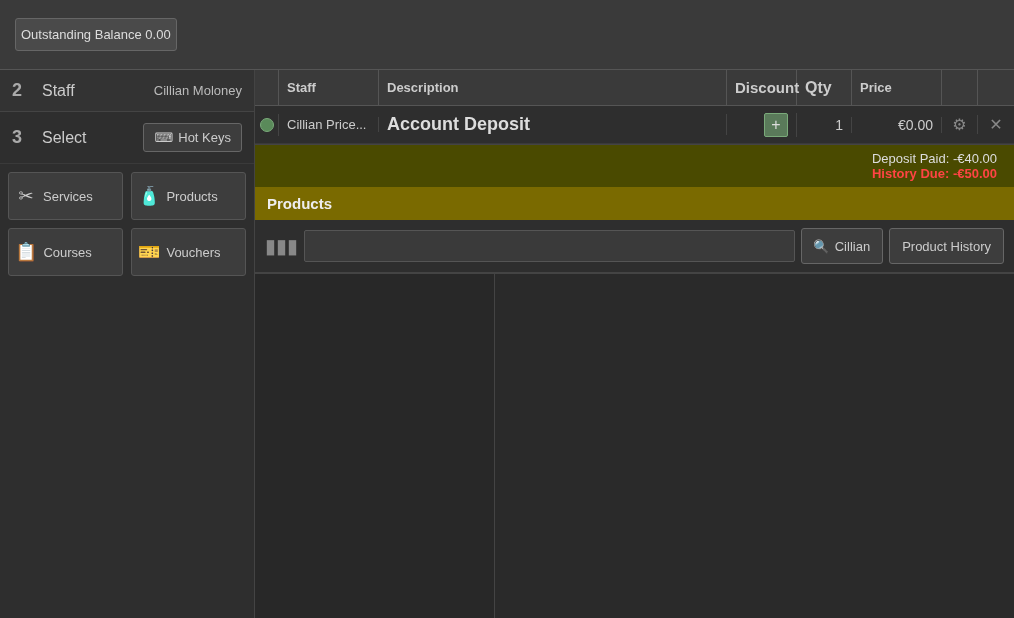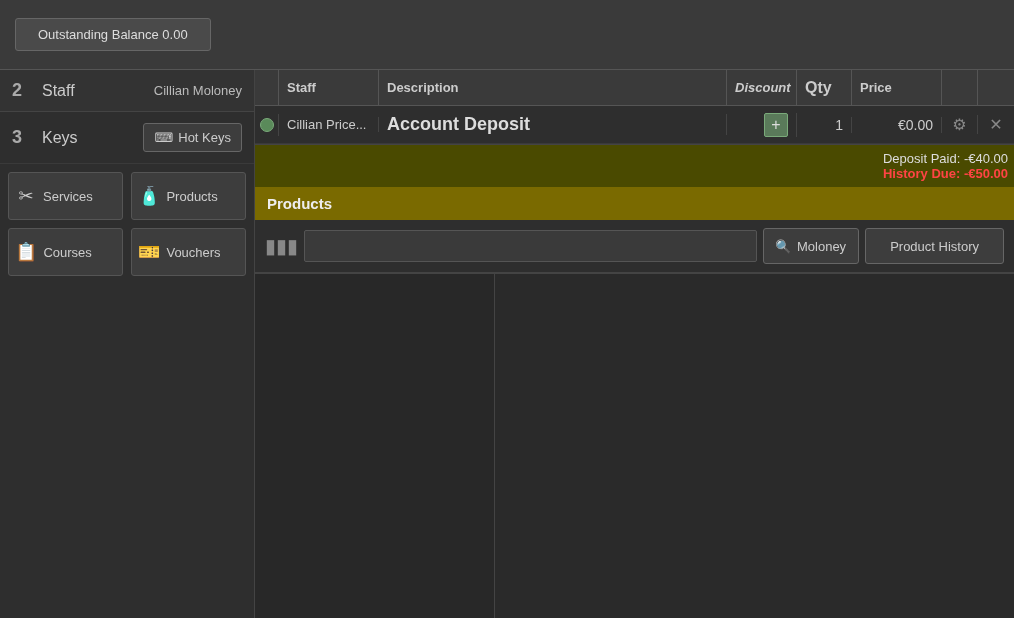--- a/index.html
+++ b/index.html
@@ -21,21 +21,21 @@
       height: 70px;
       display: flex;
       align-items: center;
       border-bottom: 1px solid #555;
     }
 
     .outstanding-balance-btn {
       background-color: #4a4a4a;
       border: 1px solid #666;
       color: #ddd;
-      padding: 8px 22px;
+      padding: 8px 5px;
       font-size: 13px;
       cursor: pointer;
       border-radius: 3px;
     }
 
     
     .left-sidebar {
       position: absolute;
       top: 70px;
       left: 0;
@@ -157,22 +157,21 @@
     }
 
     .th-discount {
       width: 70px;
       padding: 0 8px;
       display: flex;
       align-items: center;
       font-weight: bold;
       color: #ccc;
       border-right: 1px solid #555;
-      font-size: 13px;
-      font-style: italic;
+      font-size: 15px;
     }
 
     .th-qty {
       width: 55px;
       padding: 0 8px;
       display: flex;
       align-items: center;
       font-weight: bold;
       color: #ccc;
       border-right: 1px solid #555;
@@ -303,21 +302,21 @@
       align-items: center;
       justify-content: center;
       cursor: pointer;
       color: #888;
       font-size: 16px;
     }
 
     
     .summary-bar {
       background-color: #4a4a00;
-      padding: 6px 6px;
+      padding: 6px 17px;
       text-align: right;
       font-size: 13px;
     }
 
     .deposit-paid {
       color: #ddd;
     }
 
     .amount-due {
       color: #ff4444;
@@ -376,21 +375,21 @@
       display: flex;
       align-items: center;
       gap: 5px;
       height: 36px;
     }
 
     .history-btn {
       background-color: #3d3d3d;
       border: 1px solid #666;
       color: #ccc;
-      padding: 6px 24px;
+      padding: 6px 12px;
       font-size: 13px;
       cursor: pointer;
       border-radius: 3px;
       height: 36px;
     }
 
     .products-grid {
       flex: 1;
       display: grid;
       grid-template-columns: 240px 1fr;
@@ -440,21 +439,21 @@
 <div class="left-sidebar">
 
   <div class="sidebar-section">
     <span class="section-number">2</span>
     <span class="section-label">Staff</span>
     <span class="staff-name">Cillian Moloney</span>
   </div>
 
   <div class="items-section-header">
     <span class="section-number">3</span>
-    <span class="section-label">Keys</span>
+    <span class="section-label">Select</span>
     <button class="hot-keys-btn">
       <span>⌨</span>
       <span>Hot Keys</span>
     </button>
   </div>
 
   <div class="sidebar-nav">
     <div class="nav-row">
       <button class="nav-btn">
         <span class="nav-icon">✂</span>
@@ -523,21 +522,21 @@
   </div>
 
   <div class="products-section">
     <div class="products-header">Products</div>
 
     <div class="products-toolbar">
       <span class="barcode-icon">▮▮▮</span>
       <input type="text" class="barcode-input" placeholder="" style="">
       <button class="select-btn">
         <span>🔍</span>
-        <span>Moloney</span>
+        <span>Cillian</span>
       </button>
       <button class="history-btn">Product History</button>
     </div>
 
     <div class="products-grid">
       <div class="products-left-panel"></div>
       <div class="products-right-panel"></div>
     </div>
   </div>
 </div>

